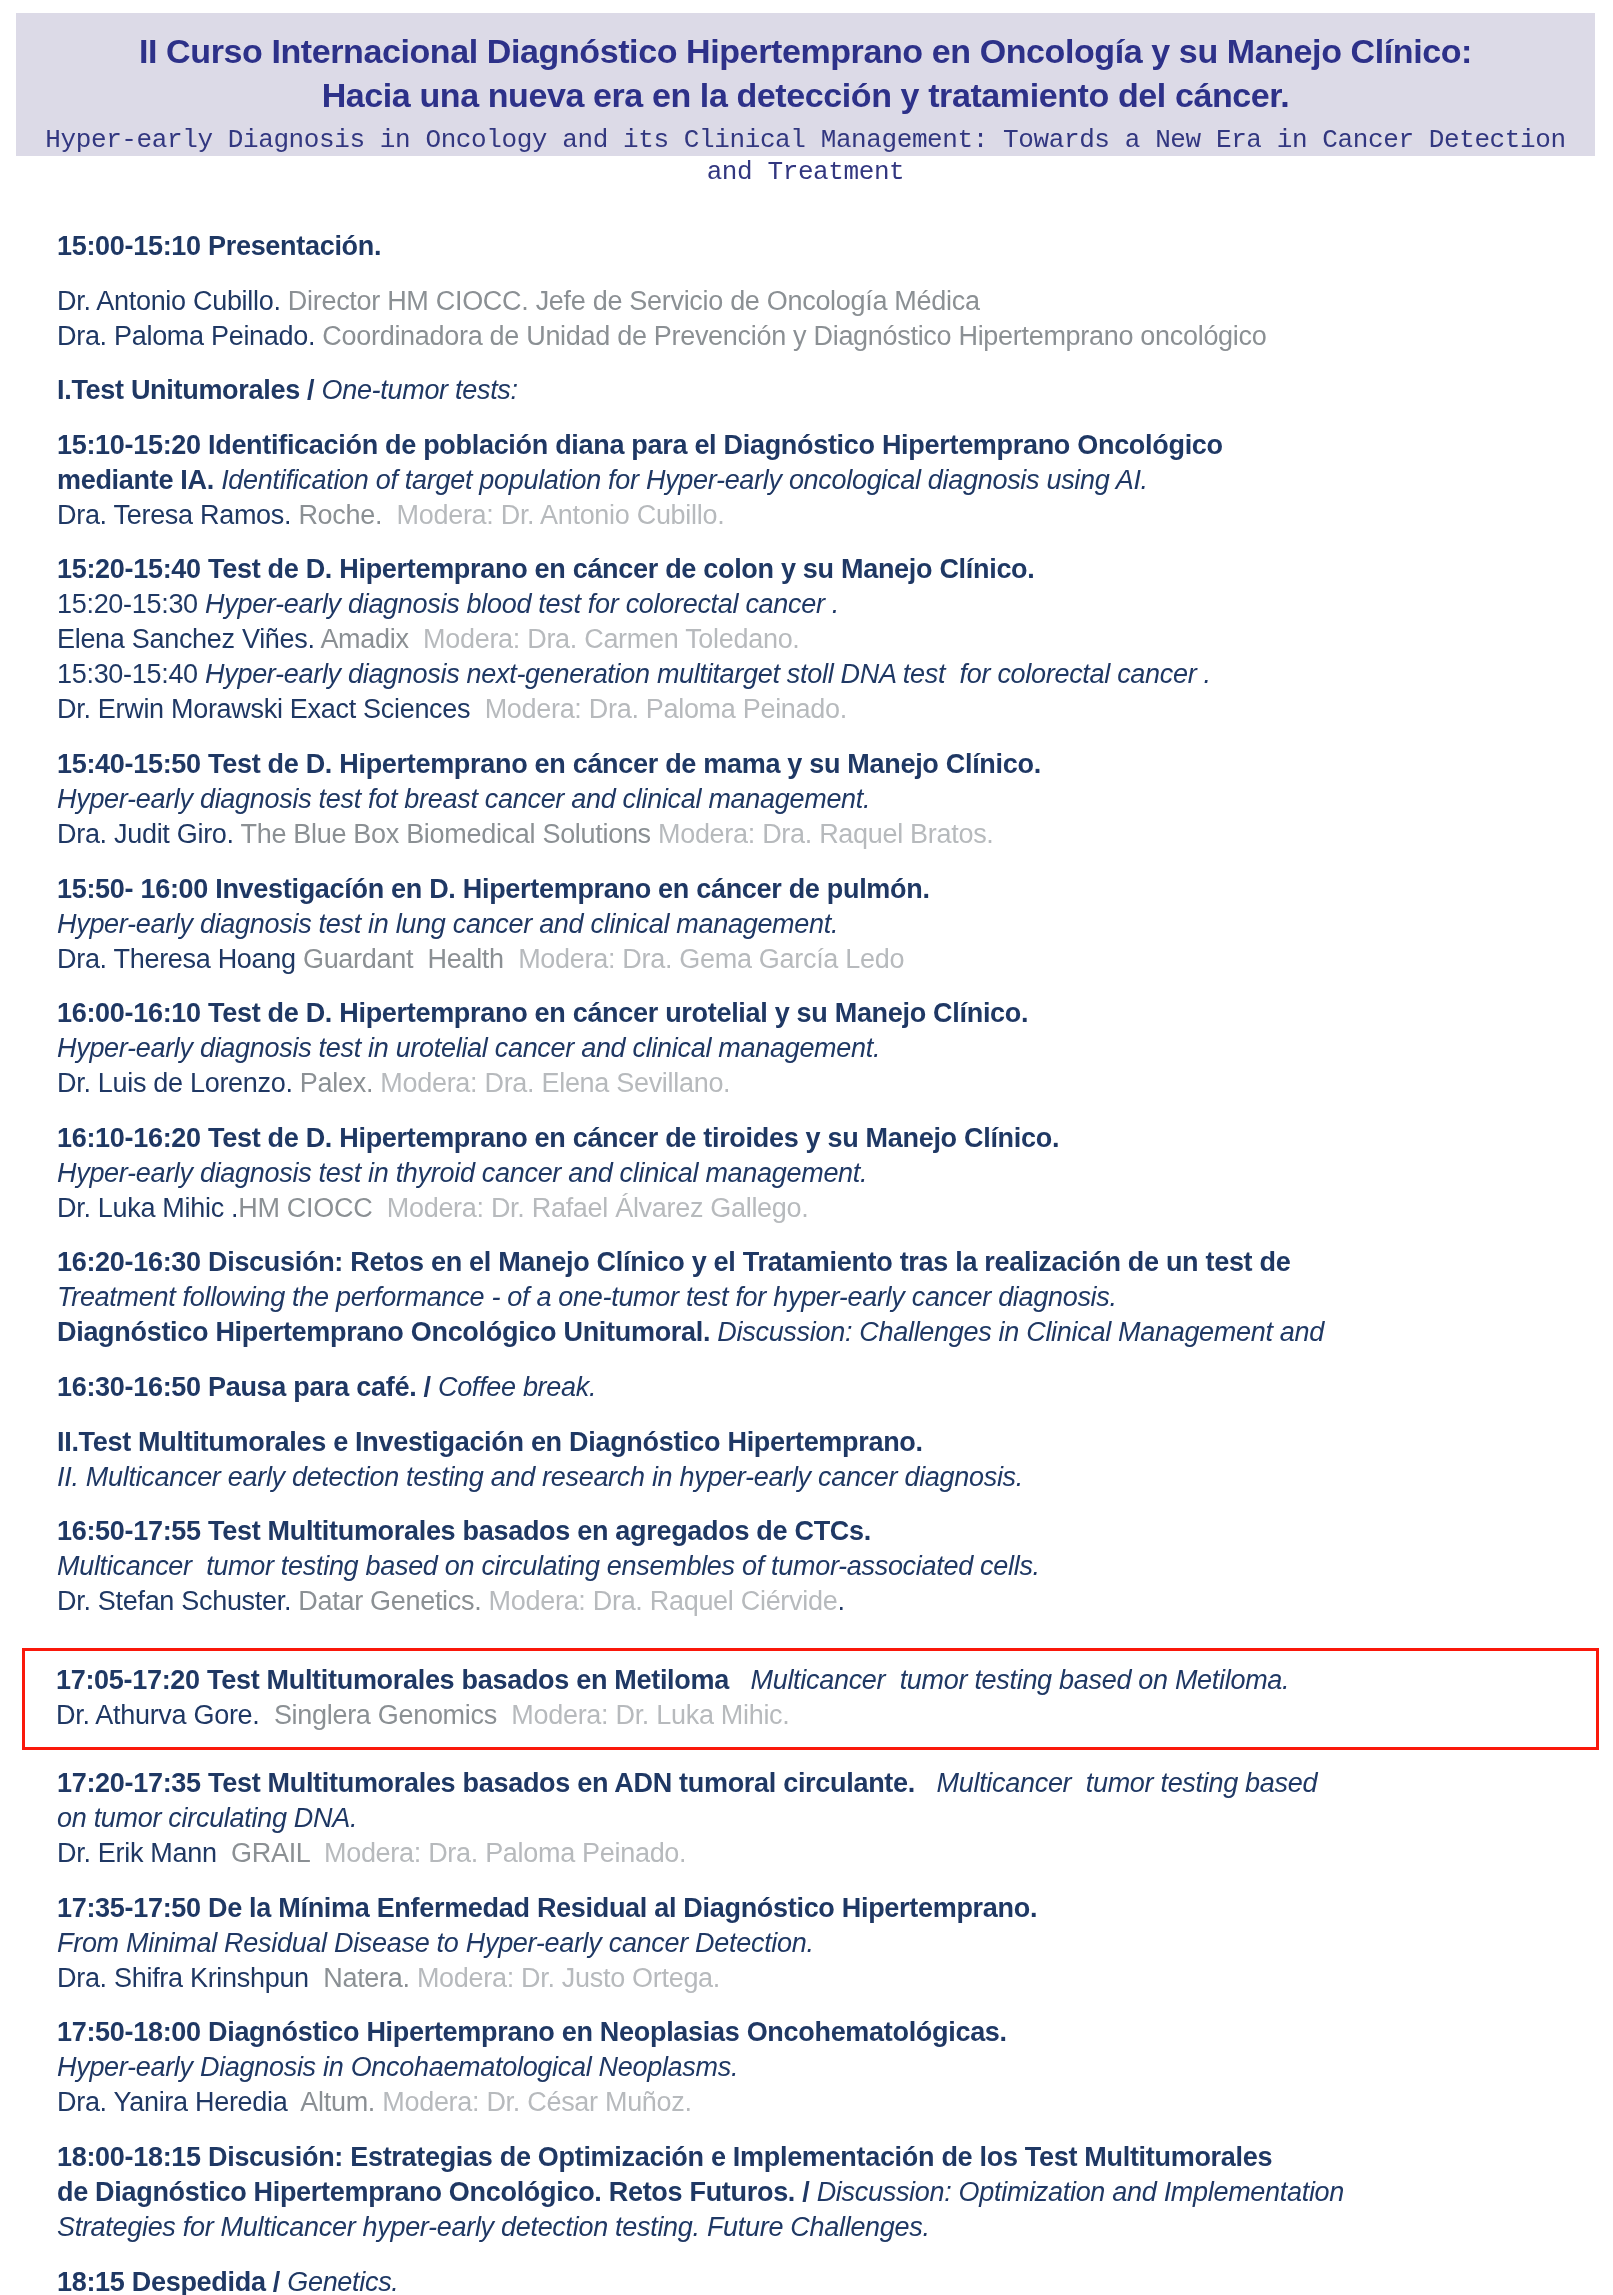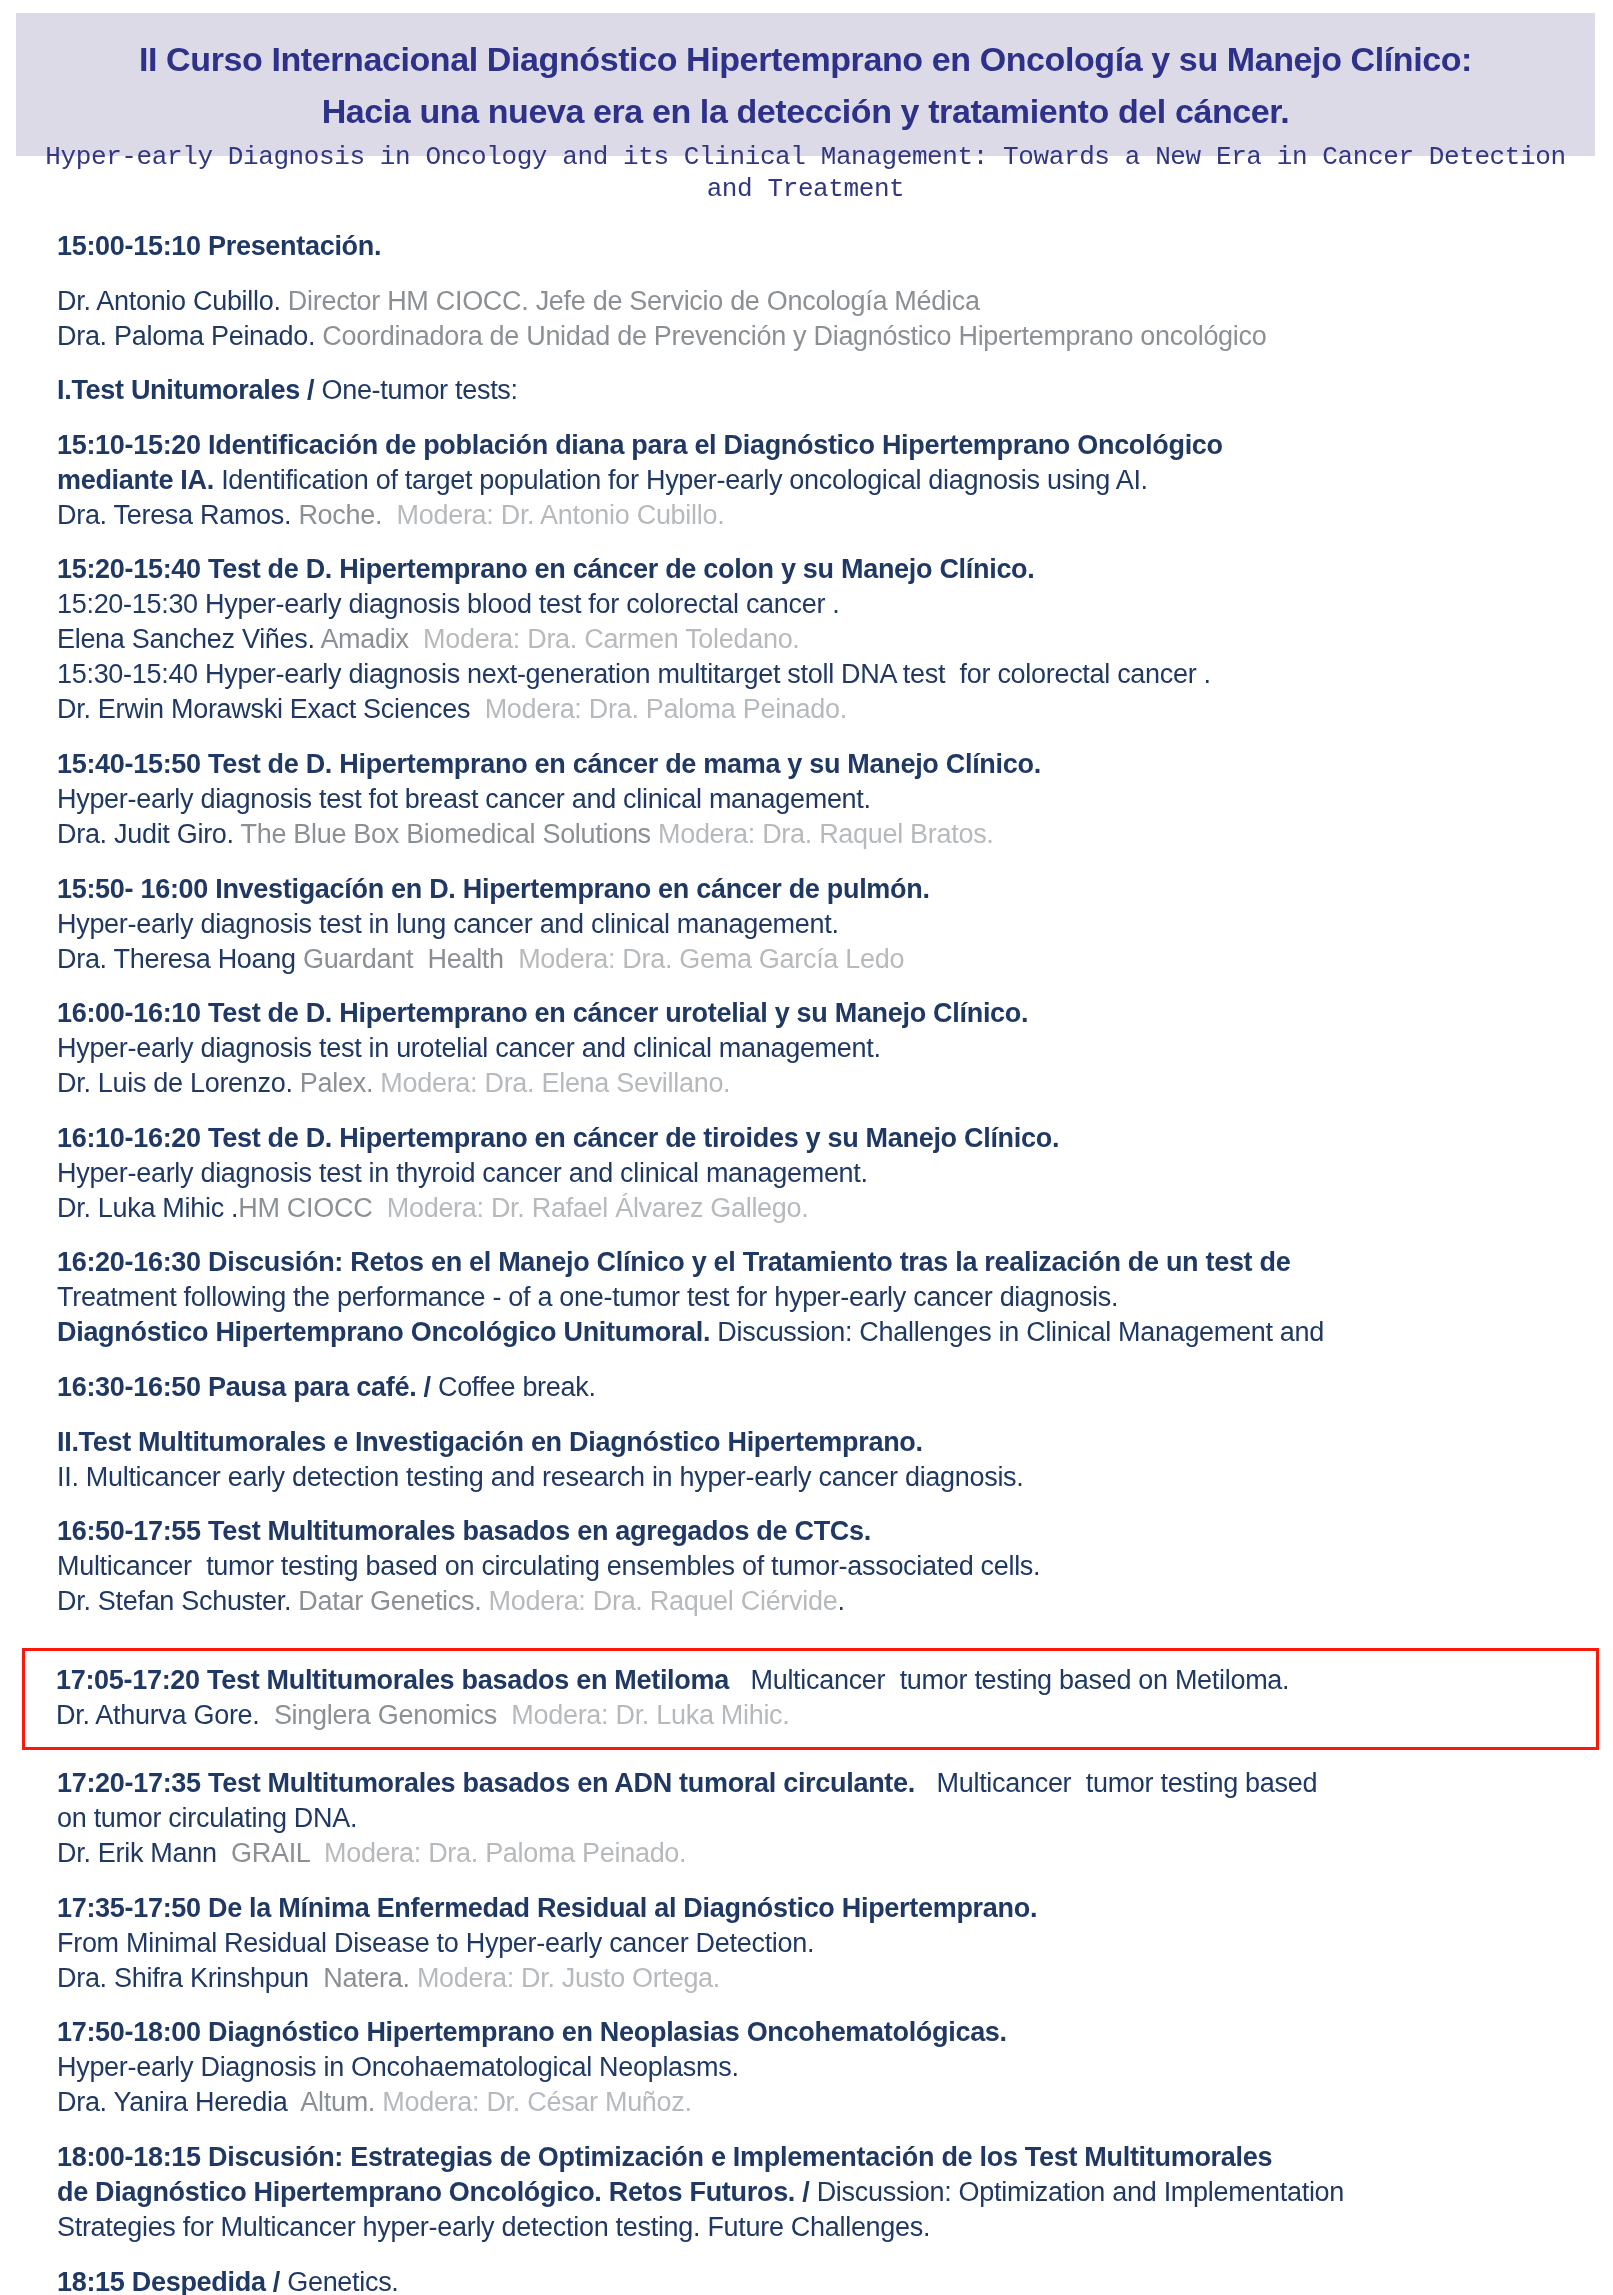--- a/index.html
+++ b/index.html
@@ -27,21 +27,21 @@
     box-sizing:border-box;
     padding-top:16px;
     text-align:center;
   }
   .header .title{
     font-size:34px;
     font-weight:bold;
     color:var(--title-blue);
     line-height:44px;
     letter-spacing:-0.4px;
-    margin:8px;
+    margin:0;
   }
   .header .subtitle{
     font-size:26px;
     color:var(--subtitle-blue);
     line-height:32px;
     margin-top:7.3px;
     letter-spacing:-0.4px;
     font-family:Liberation Mono, monospace;
   }
   .content{
@@ -51,21 +51,21 @@
   .para{margin:0;}
   .para + .para{margin-top:19.6px;}
   .line{
     font-size:27px;
     line-height:35px;
     letter-spacing:-0.3px;
     white-space:pre-wrap;
   }
   .seg-b{font-weight:bold;color:var(--navy);}
   .seg-r{color:var(--navy);}
-  .seg-i{color:var(--navy);}
+  .seg-i{font-style:italic;color:var(--navy);}
   .seg-g{color:var(--grey);}
   .seg-lg{color:var(--lightgrey);}
   .para.highlight{
     border:3.6px solid var(--red);
     margin-left:-35px;
     margin-right:-8.7px;
     margin-top:29px;
     padding:11.6px 14.5px 14.5px 31px;
   }
   .para.highlight + .para{margin-top:16px;}

